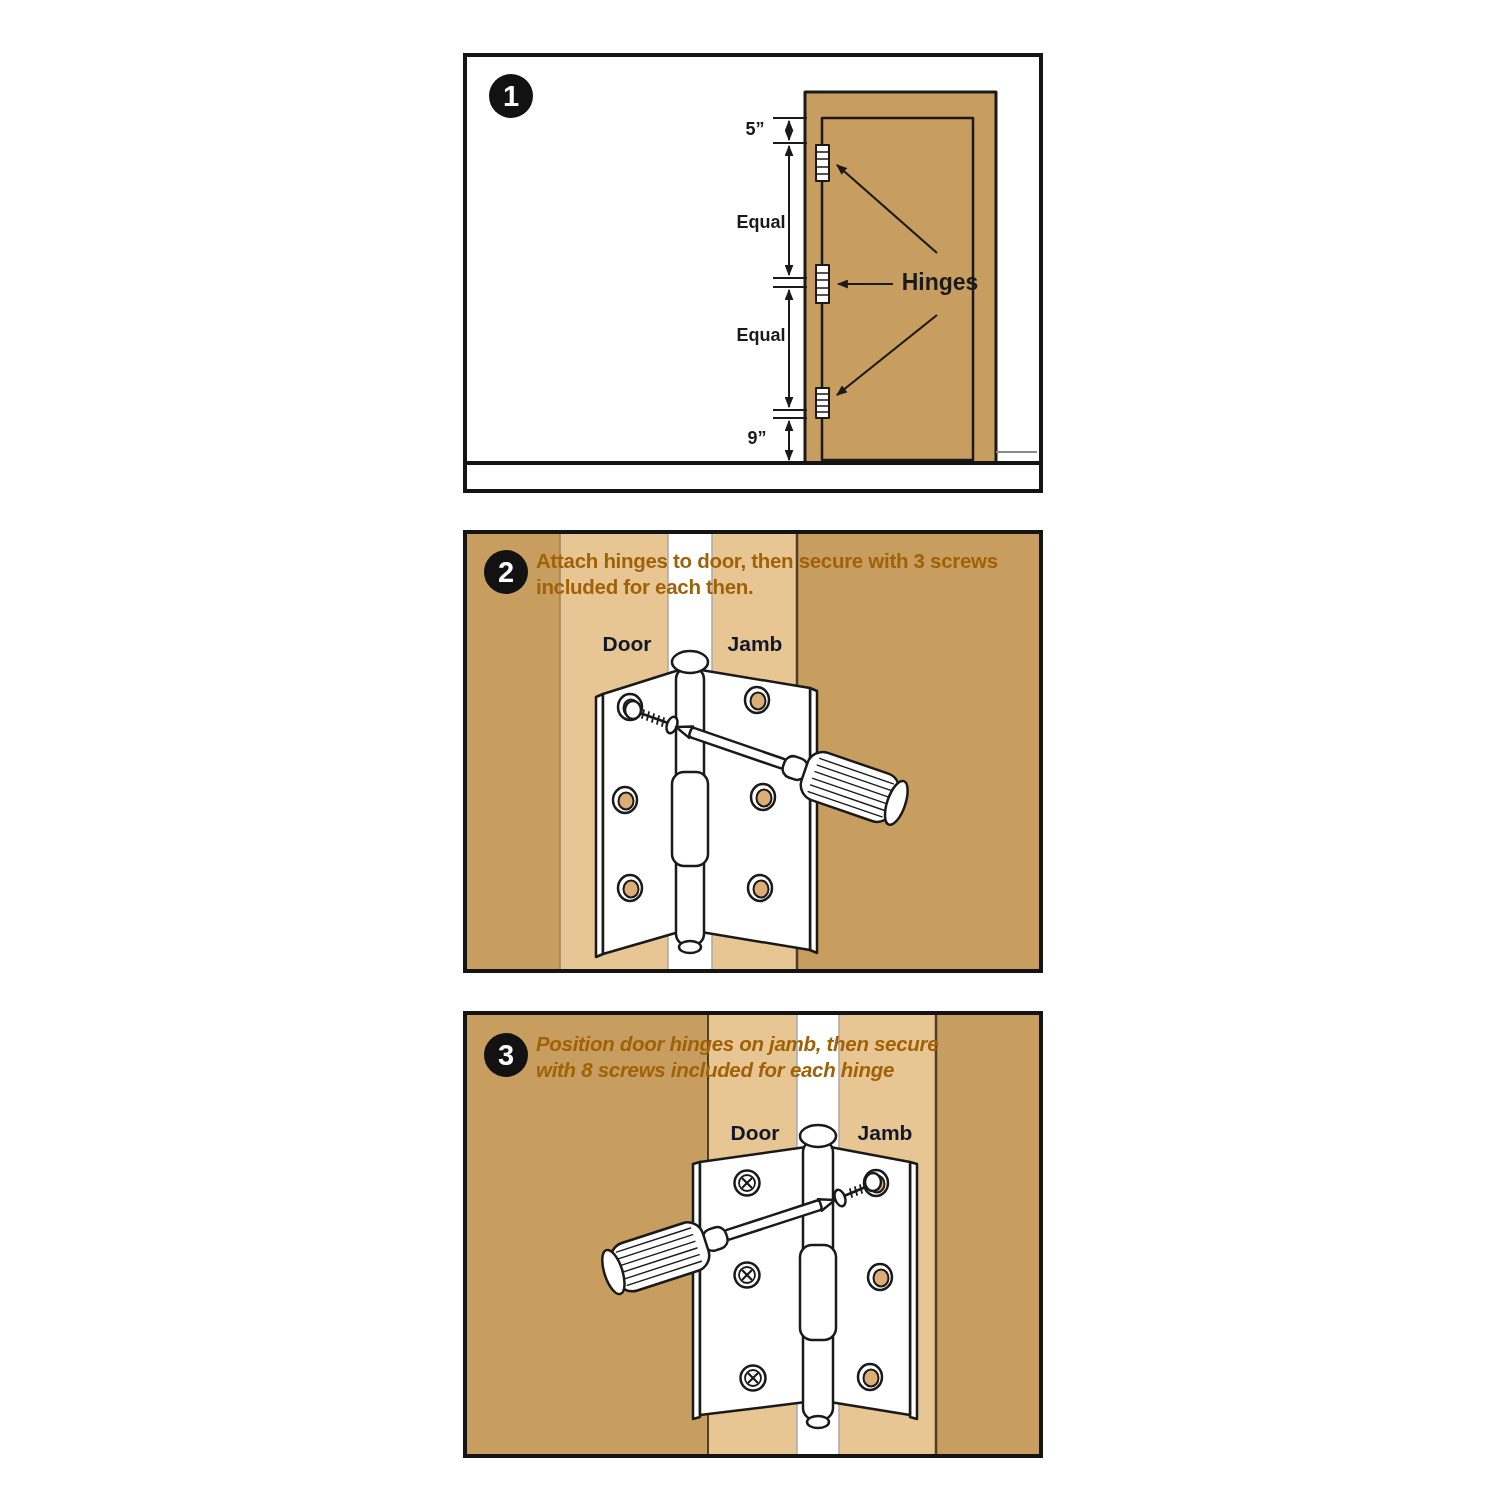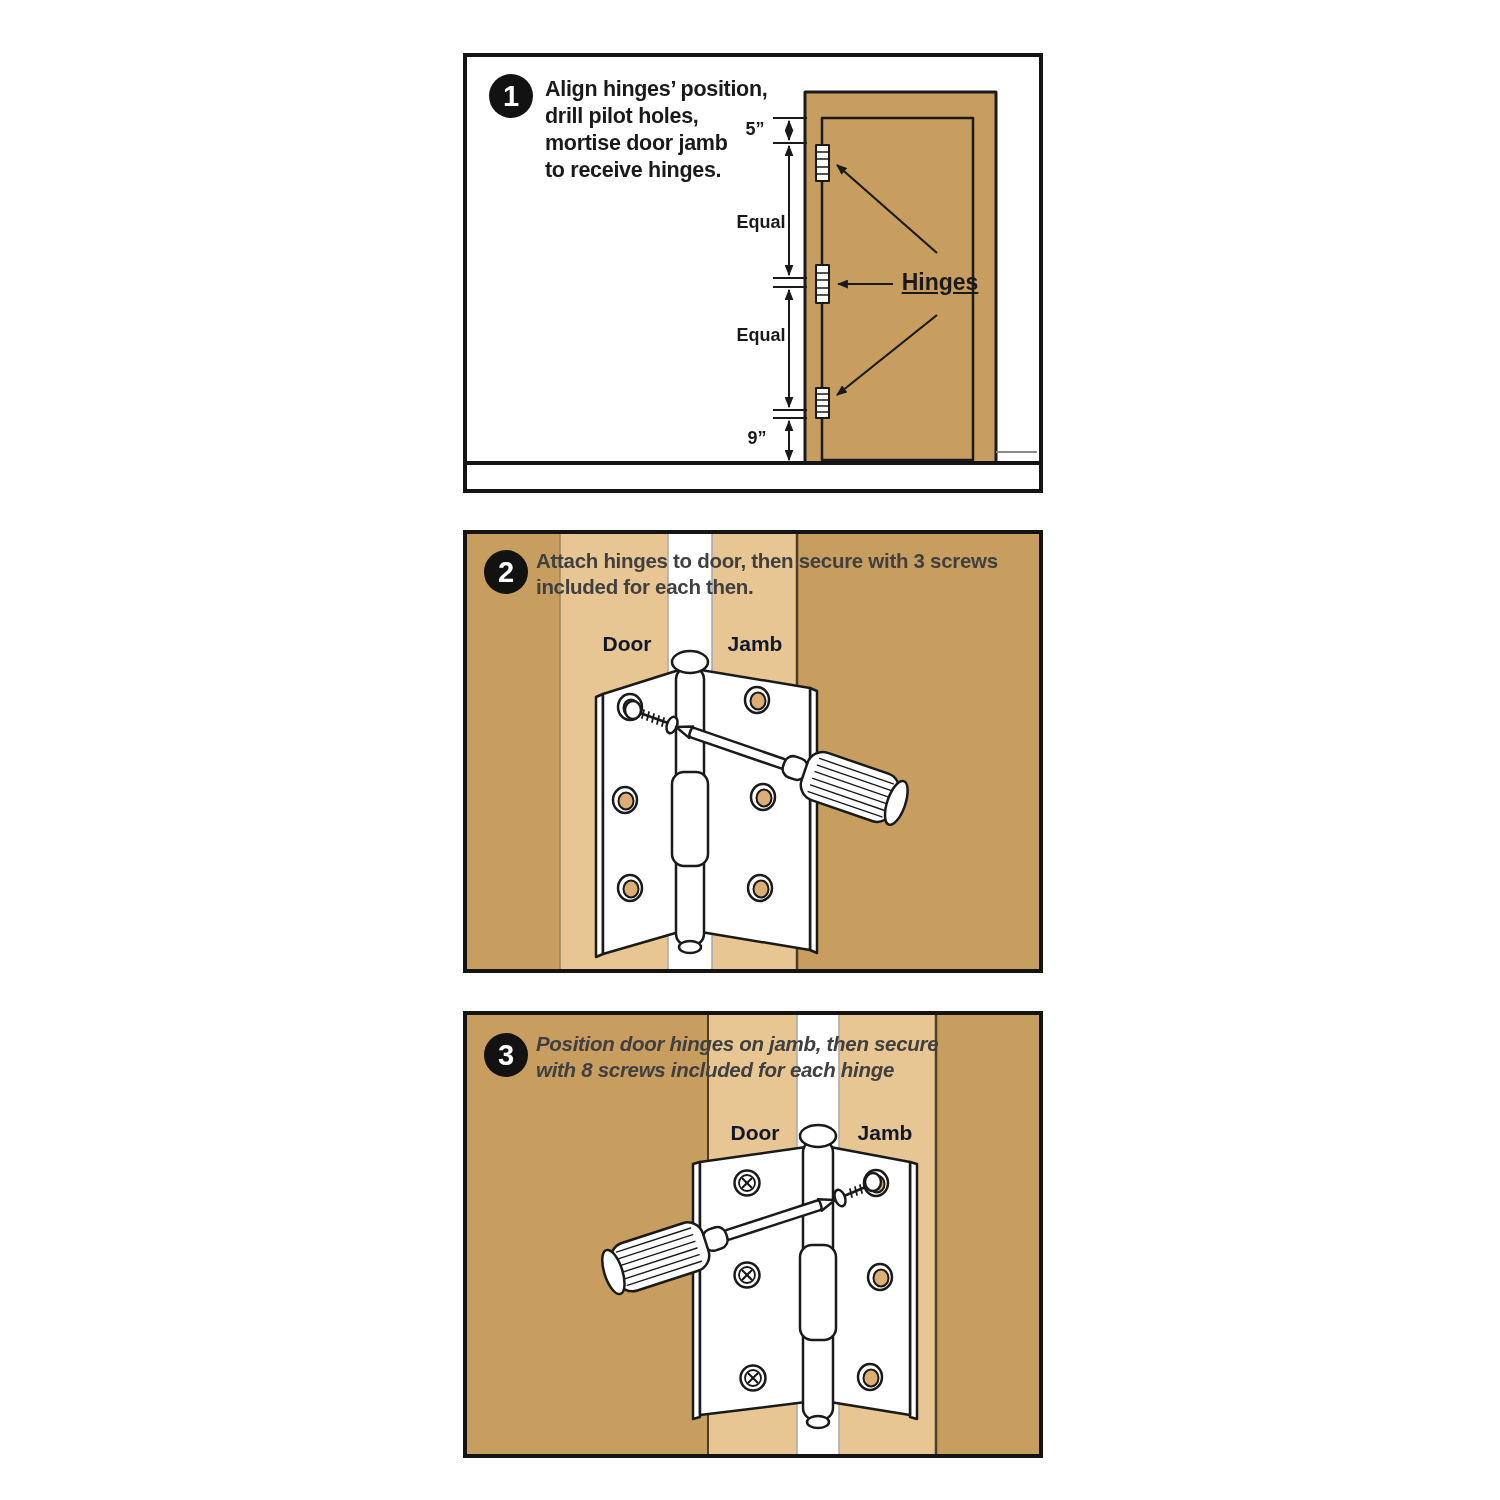--- a/index.html
+++ b/index.html
@@ -10,25 +10,25 @@
   #panel-1{top:53px;height:440px;}
   #panel-2{top:530px;height:443px;}
   #panel-3{top:1011px;height:447px;}
   .panel svg{position:absolute;left:0;top:0;display:block;}
   .badge{position:absolute;width:44px;height:44px;border-radius:50%;background:#121212;
          display:flex;align-items:center;justify-content:center;color:#fff;
          font-size:29px;font-weight:bold;z-index:5;}
   .instr{position:absolute;z-index:5;font-weight:bold;font-size:20.5px;line-height:26px;
          letter-spacing:-0.3px;white-space:nowrap;}
   .instr div{white-space:nowrap;}
-  #panel-2 .instr, #panel-3 .instr{color:#404040;}
+  #panel-2 .instr, #panel-3 .instr{color:#a16207;}
   .lbl{position:absolute;transform:translateX(-50%);white-space:nowrap;z-index:5;
        font-weight:bold;color:#1a1a1a;}
   .dim-lbl{font-size:18px;}
-  .hinges-lbl{font-size:23px;text-decoration:underline;}
+  .hinges-lbl{font-size:23px;}
   .wood-lbl{font-size:21px;color:#0f172a;}
   
   .ol{stroke:#1a1a1a;stroke-linejoin:round;stroke-linecap:round;}
   .metal{fill:#ffffff;}
   .wood{fill:var(--wood, #C89E60);}
   .wood-light{fill:var(--wood-light, #E7C694);}
   .hole-tan{fill:var(--hole-tan, #DCAE76);}
 </style>
 </head>
 <body>
@@ -89,26 +89,20 @@
 
       <g stroke="#1a1a1a" stroke-width="2.2">
         <line x1="470" y1="196" x2="370" y2="108" marker-end="url(#ah1)"></line>
         <line x1="426" y1="227" x2="371" y2="227" marker-end="url(#ah1)"></line>
         <line x1="470" y1="258" x2="370" y2="338" marker-end="url(#ah1)"></line>
       </g>
     </svg>
 
     <div class="badge" style="left:22px;top:17px;">
       <span>1</span>
-    </div>
-    <div class="instr" style="left:78px;top:19px;font-size:21.5px;line-height:27px;">
-      <div>Align hinges’ position,</div>
-      <div>drill pilot holes,</div>
-      <div>mortise door jamb</div>
-      <div>to receive hinges.</div>
     </div>
 
     <div class="lbl dim-lbl" style="left:288px;top:62px;">5”</div>
     <div class="lbl dim-lbl" style="left:294px;top:155px;">Equal</div>
     <div class="lbl dim-lbl" style="left:294px;top:268px;">Equal</div>
     <div class="lbl dim-lbl" style="left:290px;top:371px;">9”</div>
     <div class="lbl hinges-lbl" style="left:473px;top:212px;">Hinges</div>
   </section>
 
   <section class="panel" id="panel-2">

